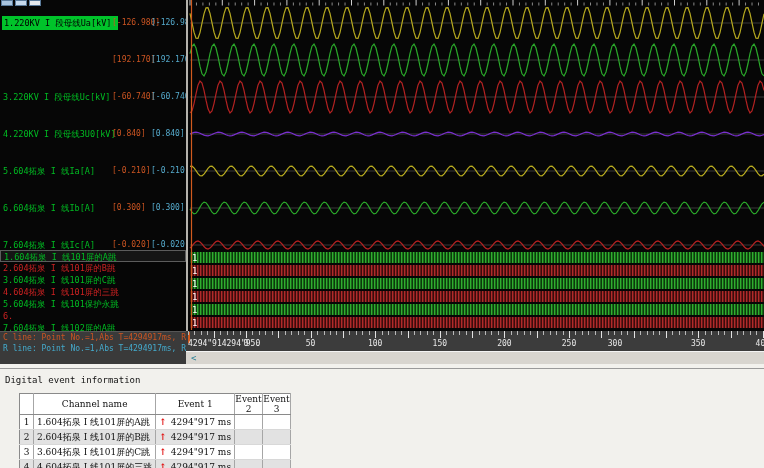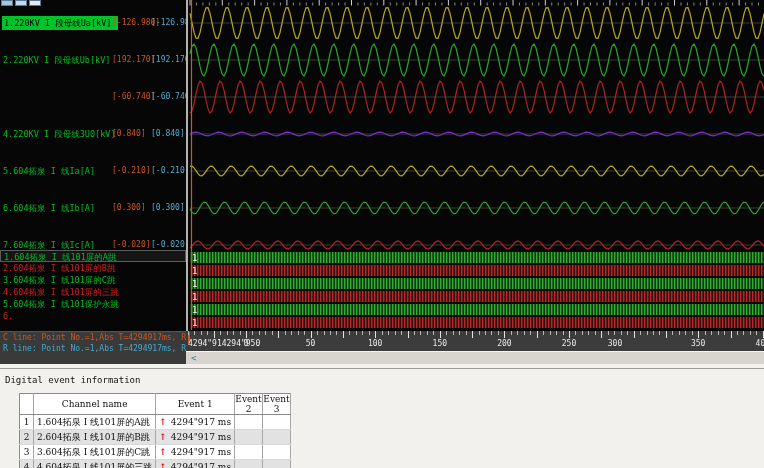--- a/index.html
+++ b/index.html
@@ -62,25 +62,25 @@
       <span class="tbtn"></span><span class="tbtn"></span><span class="tbtn"></span>
     </div>
 
     <div id="label-panel">
         <div class="achan" style="top: 16px;">
           <span class="albl hl">1.220KV I 段母线Ua[kV]</span>
           <span class="cval">[-126.980]</span>
           <span class="rval">[-126.980]</span>
         </div>
         <div class="achan" style="top: 53px;">
-          <span class="albl">2.220KV I 段母线Ub[kV]</span>
           <span class="cval">[192.170]</span>
           <span class="rval">[192.170]</span>
         </div>
         <div class="achan" style="top: 90px;">
+          <span class="albl">3.220KV I 段母线Uc[kV]</span>
           <span class="cval">[-60.740]</span>
           <span class="rval">[-60.740]</span>
         </div>
         <div class="achan" style="top: 127px;">
           <span class="albl">4.220KV I 段母线3U0[kV]</span>
           <span class="cval">[0.840]</span>
           <span class="rval">[0.840]</span>
         </div>
         <div class="achan" style="top: 164px;">
           <span class="albl">5.604拓泉 I 线Ia[A]</span>
@@ -96,20 +96,21 @@
           <span class="albl">7.604拓泉 I 线Ic[A]</span>
           <span class="cval">[-0.020]</span>
           <span class="rval">[-0.020]</span>
         </div>
         <div class="dchan sel" style="top: 250px; color: rgb(0, 187, 34);">1.604拓泉 I 线101屏的A跳</div>
         <div class="dchan" style="top: 262px; color: rgb(204, 34, 34);">2.604拓泉 I 线101屏的B跳</div>
         <div class="dchan" style="top: 274px; color: rgb(0, 187, 34);">3.604拓泉 I 线101屏的C跳</div>
         <div class="dchan" style="top: 286px; color: rgb(204, 34, 34);">4.604拓泉 I 线101屏的三跳</div>
         <div class="dchan" style="top: 298px; color: rgb(0, 187, 34);">5.604拓泉 I 线101保护永跳</div>
         <div class="dchan" style="top: 310px; color: rgb(204, 34, 34);">6.</div>
+        <div class="dchan" style="top: 322px; color: rgb(0, 187, 34);">7.604拓泉 I 线102屏的A跳</div>
       </div>
     <div id="divider"></div>
 
     <svg id="plot" xmlns="http://www.w3.org/2000/svg" width="576" height="330">
         <defs>
           <pattern id="pgreen" width="3" height="11" patternUnits="userSpaceOnUse">
             <rect width="3" height="11" fill="#0c3a0c"></rect>
             <rect width="1.4" height="11" fill="#2fae2f"></rect>
           </pattern>
           <pattern id="pred" width="3" height="11" patternUnits="userSpaceOnUse">

